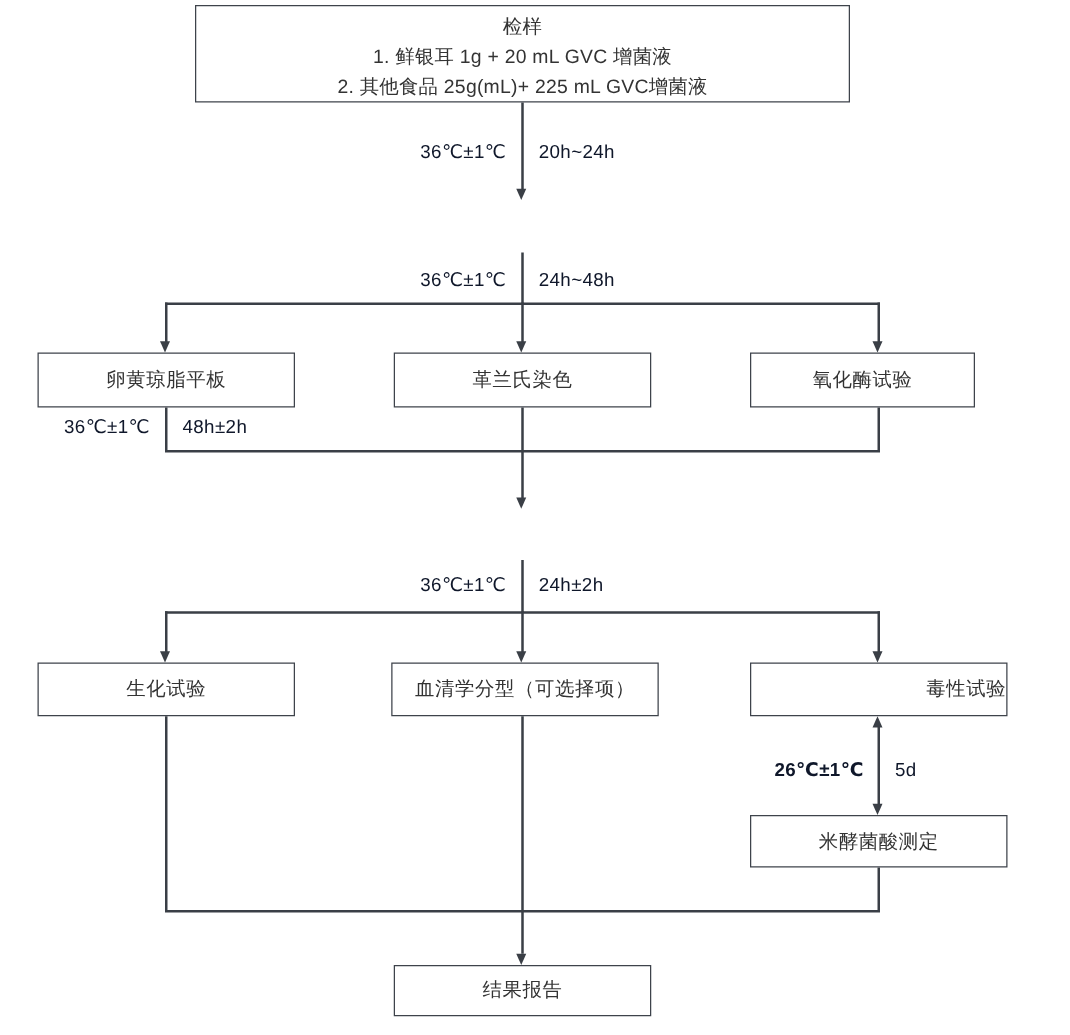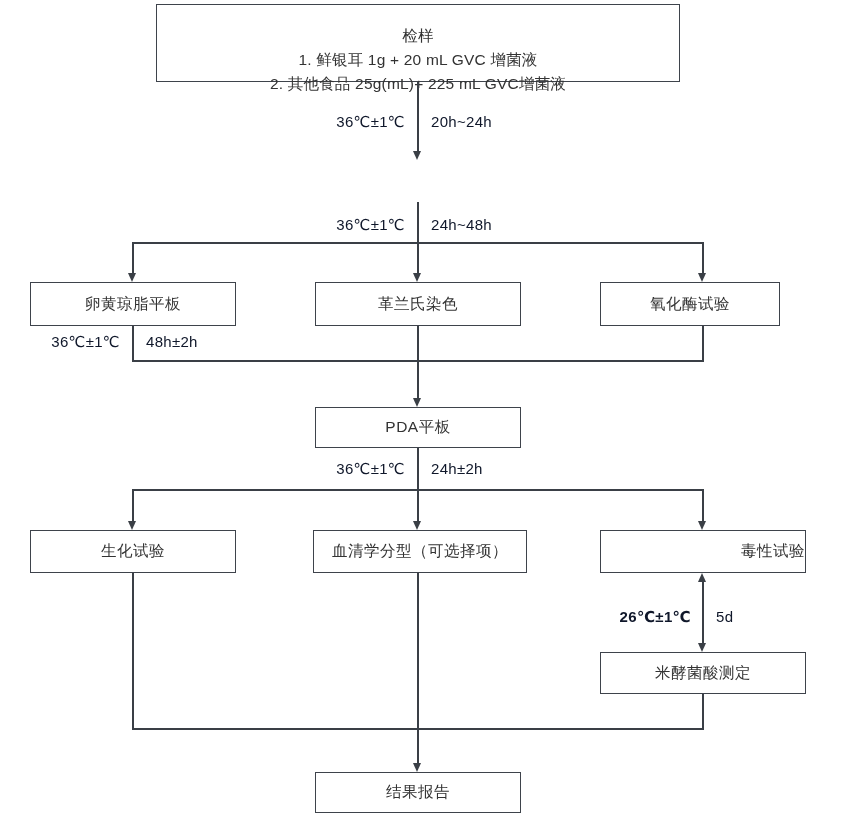--- a/index.html
+++ b/index.html
@@ -21,21 +21,21 @@
     align-items: center;
     justify-content: center;
     font-size: 15.5px;
     color: #333333;
     letter-spacing: 0.5px;
   }
   .box-sample {
     border-width: 1.8px;
     flex-direction: column;
     justify-content: flex-start;
-    padding-top: 19px;
+    padding-top: 5px;
     letter-spacing: 0.2px;
   }
   .sample-title { line-height: 24px; text-align: center; }
   .sample-lines { width: max-content; margin: 0 auto; text-align: left; }
   .sample-lines div { line-height: 24px; text-align: center; }
   .vline { position: absolute; width: 1.5px; background: #3a3f46; }
   .hline { position: absolute; height: 1.5px; background: #3a3f46; }
   .ah-down {
     position: absolute; width: 0; height: 0;
     border-left: 4.5px solid transparent;
@@ -78,23 +78,20 @@
   </div>
 
   <div class="box" style="left:315px; top:282px; width:206px; height:44px;">
     <span>革兰氏染色</span>
   </div>
 
   <div class="box" style="left:600px; top:282px; width:180px; height:44px;">
     <span>氧化酶试验</span>
   </div>
 
-  <div class="box" style="left:315px; top:407px; width:206px; height:41px;">
-    <span>PDA平板</span>
-  </div>
 
   <div class="box" style="left:30px; top:530px; width:206px; height:43px;">
     <span>生化试验</span>
   </div>
 
   <div class="box" style="left:313px; top:530px; width:214px; height:43px;">
     <span>血清学分型（可选择项）</span>
   </div>
 
   <div class="box" style="left:600px; top:530px; width:206px; height:43px;justify-content:flex-end;">

